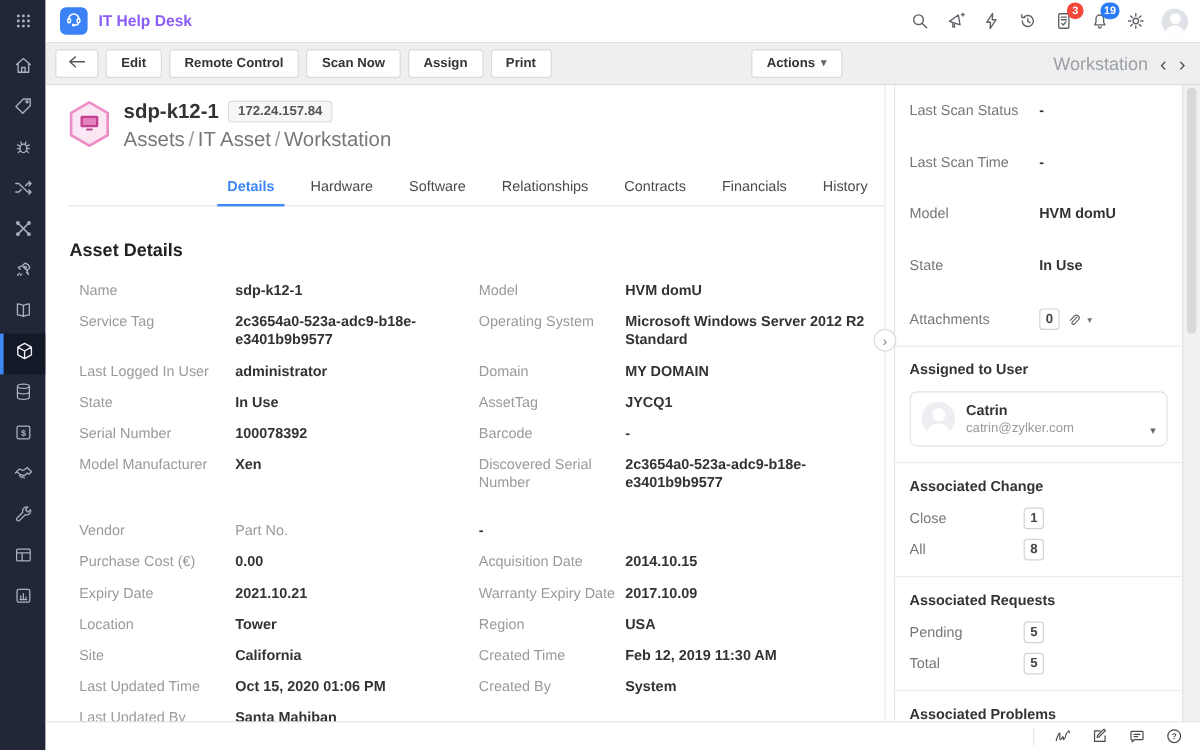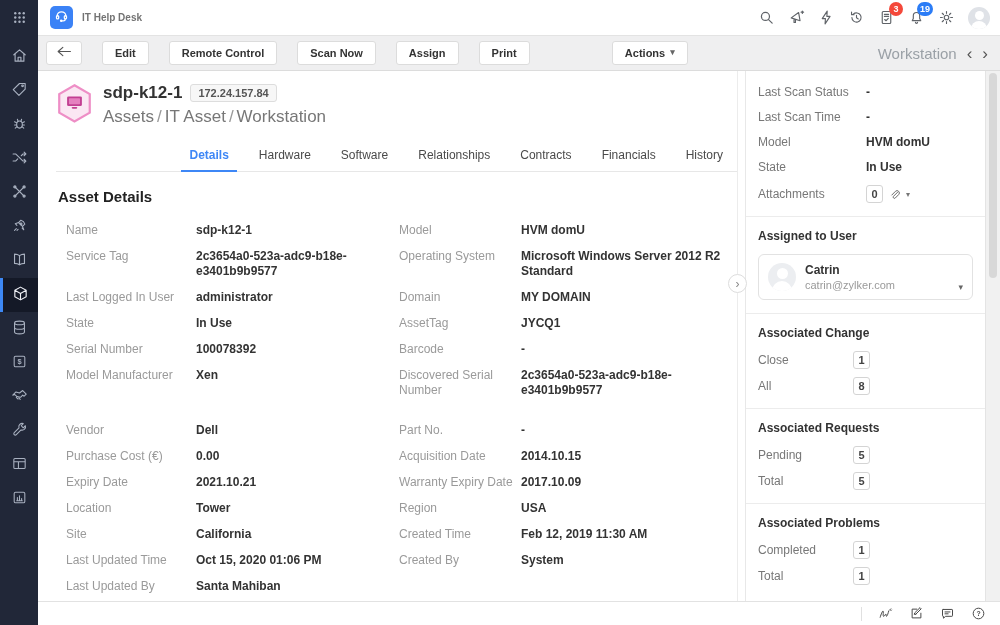--- a/index.html
+++ b/index.html
@@ -13,33 +13,33 @@
   .nav-item { height:34px; display:flex; align-items:center; justify-content:center; color:#a9b1c0; cursor:pointer; position:relative; }
   .nav-item svg { width:17px; height:17px; }
   .nav-item.active { background:#141927; color:#eef0f5; border-left:3px solid #3d88f5; }
 
   
   .rightside { flex:1; display:flex; flex-direction:column; min-width:0; }
 
   .topbar { height:36px; background:#fff; border-bottom:1px solid #e3e3e3; display:flex; align-items:center; padding:0 10px 0 12px; flex-shrink:0; }
   .logo { width:23px; height:23px; border-radius:5px; background:#3b82f6; display:flex; align-items:center; justify-content:center; margin-right:9px; }
   .logo svg { width:15px; height:15px; color:#fff; }
-  .app-title { font-size:10px; font-weight:700; color:#737373; }
+  .app-title { font-size:13px; font-weight:700; color:#8b5cf6; }
   .topbar-right { margin-left:auto; display:flex; align-items:center; gap:13px; }
   .tb-ic { position:relative; color:#5f6368; cursor:pointer; display:flex; }
   .tb-ic svg { width:17px; height:17px; }
   .badge { position:absolute; top:-7px; right:-8px; min-width:14px; height:14px; border-radius:8px; color:#fff; font-size:9px; font-weight:700; display:flex; align-items:center; justify-content:center; padding:0 3px; }
   .badge.red { background:#f4483a; }
   .badge.blue { background:#2b7cf6; }
   .avatar { width:22px; height:22px; border-radius:50%; background:#dfe2e7; overflow:hidden; position:relative; cursor:pointer; }
   .avatar .head { position:absolute; width:9px; height:9px; border-radius:50%; background:#fff; left:6.5px; top:4px; }
   .avatar .body { position:absolute; width:16px; height:10px; border-radius:8px 8px 0 0; background:#fff; left:3px; top:14px; }
 
   
-  .toolbar { height:35px; background:#efeff0; border-bottom:1px solid #dcdcdc; display:flex; align-items:center; padding:0 12px 0 8px; gap:20px; flex-shrink:0; }
+  .toolbar { height:35px; background:#efeff0; border-bottom:1px solid #dcdcdc; display:flex; align-items:center; padding:0 12px 0 8px; gap:6px; flex-shrink:0; }
   .tbtn { background:#fff; border:1px solid #dcdcdc; border-radius:3px; font-size:11px; font-weight:600; color:#333; padding:5px 12px; cursor:pointer; font-family:inherit; }
   .tbtn.back { padding:4px 10px; color:#555; font-size:12px; }
   .tbtn.actions { margin-left:auto; display:flex; align-items:flex-start; gap:5px; }
   .tbtn.actions .chev { font-size:9px; color:#666; }
   .context-nav { display:flex; align-items:center; gap:10px; margin-left:170px; }
   .context-label { font-size:15px; color:#9aa0a6; }
   .cnav { font-size:17px; color:#555; cursor:pointer; line-height:1; }
 
   
   .content { flex:1; display:flex; min-height:0; position:relative; }
@@ -51,34 +51,34 @@
   .asset-title { font-size:17px; font-weight:700; color:#333; }
   .ip-chip { font-size:11px; font-weight:700; color:#555; background:#f7f7f7; border:1px solid #ddd; border-radius:3px; padding:2px 7px; }
   .breadcrumb { font-size:17px; color:#777; margin-top:4px; }
   .breadcrumb .sep { margin:0 3px; color:#999; }
 
   .tabs { display:flex; gap:2px; margin-top:14px; border-bottom:1px solid #e7e7e7; padding-left:8px;justify-content:flex-end; }
   .tab { font-size:12px; color:#4a4a4a; padding:7px 14px 9px; cursor:pointer; position:relative; }
   .tab.active { color:#3e87f6; font-weight:600; }
   .tab.active::after { content:""; position:absolute; left:6px; right:6px; bottom:-1px; height:2px; background:#3e87f6; }
 
-  .section-heading { font-size:15px; color:#222; font-weight:600; margin:16px 0 18px 2px; }
+  .section-heading { font-size:15px; color:#222; font-weight:600; margin:28px 0 18px 2px; }
   .drows { display:flex; flex-direction:column; gap:11px; padding-left:10px; }
   .drows.g2 { margin-top:25px; }
   .drow { display:grid; grid-template-columns:130px 203px 122px 1fr; align-items:start; }
   .dlabel { font-size:12px; color:#9a9a9a; line-height:15px; }
   .dvalue { font-size:12px; color:#333; font-weight:700; line-height:15px; padding-right:6px; }
 
   
   .gutter { width:8px; background:#fff; border-left:1px solid #ececec; position:relative; }
   .collapse-handle { position:absolute; left:-10px; top:203px; width:19px; height:19px; border-radius:50%; background:#fff; border:1px solid #ddd; color:#888; font-size:12px; display:flex; align-items:center; justify-content:center; cursor:pointer; z-index:2; }
 
   
   .panel { width:240px; background:#fff; border-left:1px solid #e8e8e8; padding:14px 12px 0 12px; flex-shrink:0; overflow:hidden; font-size:12px; }
-  .p-info { display:flex; flex-direction:column; gap:11px; }
+  .p-info { display:flex; flex-direction:column; gap:29px; }
   .p-row { display:grid; grid-template-columns:108px 1fr; align-items:center; }
   .p-label { color:#777; }
   .p-value { color:#333; font-weight:700; }
   .attach-val { display:flex; align-items:center; gap:5px; }
   .count-box { min-width:17px; height:18px; border:1px solid #d4d4d4; border-radius:3px; background:#fff; font-size:11px; font-weight:700; color:#444; display:inline-flex; align-items:center; justify-content:center; padding:0 4px; cursor:pointer; }
   .clip { color:#666; display:flex; cursor:pointer; }
   .clip svg { width:13px; height:13px; }
   .mini-chev { font-size:8px; color:#777; cursor:pointer; }
   .p-divider { border-top:1px solid #ececec; margin:13px -12px 12px; }
   .p-sec-title { font-weight:700; color:#333; margin-bottom:11px; }
@@ -357,21 +357,20 @@
               <div class="dlabel">Model Manufacturer</div>
               <div class="dvalue">Xen</div>
               <div class="dlabel">Discovered Serial Number</div>
               <div class="dvalue">2c3654a0-523a-adc9-b18e-e3401b9b9577</div>
             </div>
         </div>
 
         <div class="drows g2">
           <div class="drow">
               <div class="dlabel">Vendor</div>
-              <div class="dvalue">Dell</div>
               <div class="dlabel">Part No.</div>
               <div class="dvalue">-</div>
             </div>
           <div class="drow">
               <div class="dlabel">Purchase Cost (€)</div>
               <div class="dvalue">0.00</div>
               <div class="dlabel">Acquisition Date</div>
               <div class="dvalue">2014.10.15</div>
             </div>
           <div class="drow">

